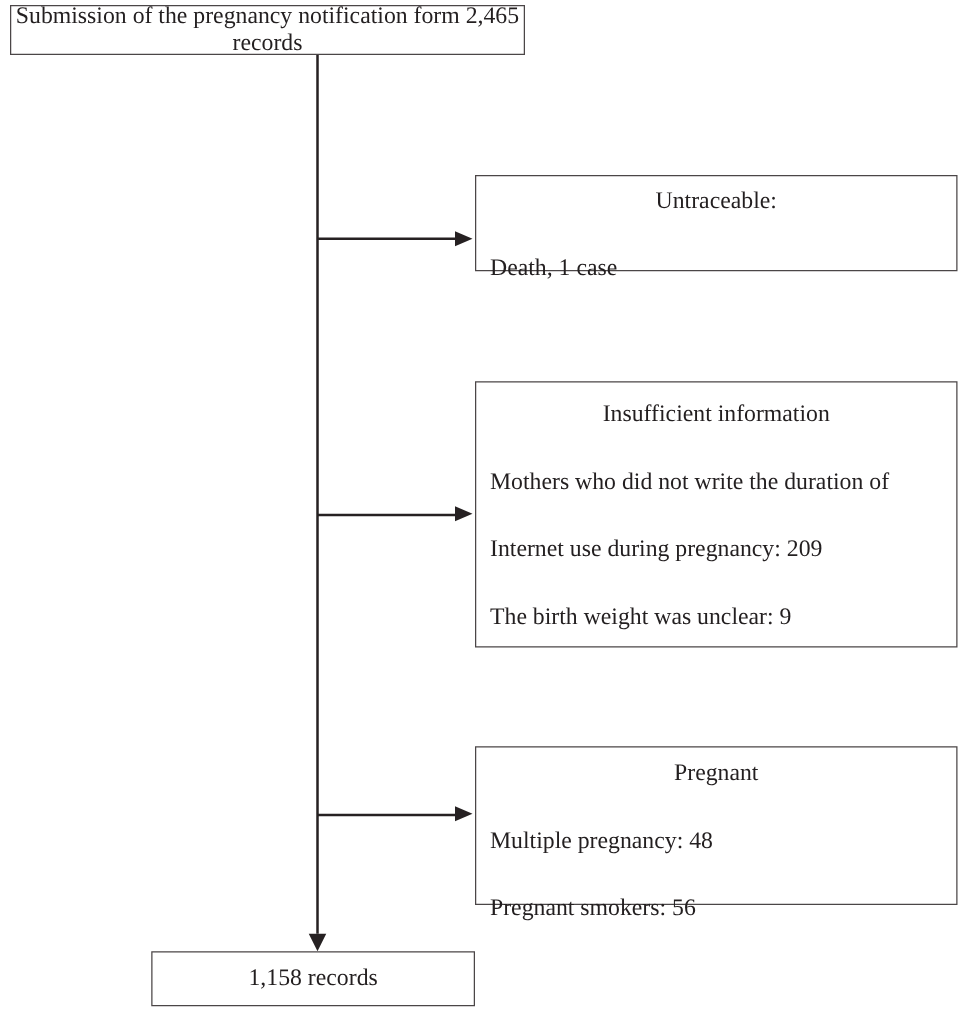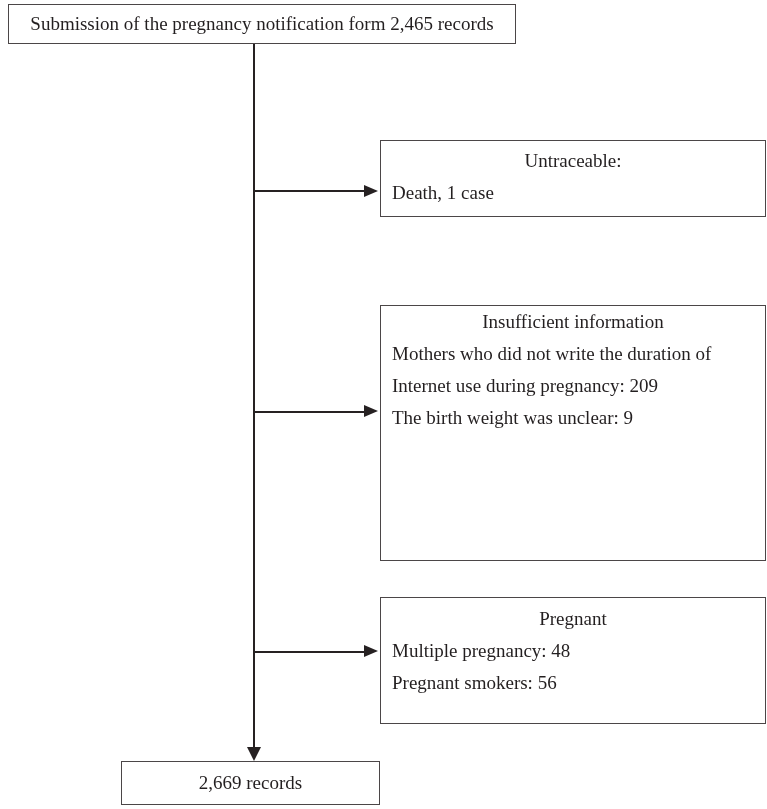--- a/index.html
+++ b/index.html
@@ -21,35 +21,36 @@
   .box{
     position:absolute;
     box-sizing:border-box;
     border:1.5px solid var(--box-border);
     background:var(--bg);
   }
   .center-box{
     display:flex;align-items:center;justify-content:center;
     text-align:center;
   }
-  .start{left:8px;top:4px;width:508px;height:40px;}
+  .start{left:8px;top:4px;width:412px;height:40px;}
   .end{left:121px;top:761px;width:259px;height:44px;}
   .branch{left:380px;width:386px;}
   .b1{top:140px;height:77px;padding-top:4px;}
-  .b2{top:305px;height:256px;}
+  .b2{top:305px;height:213px;padding-top:10px;}
   .b3{top:597px;height:127px;padding-top:5px;}
   .box-title{
     text-align:center;
     line-height:32px;
     white-space:nowrap;
   }
   .box-line{
     padding-left:11px;
     line-height:32px;
     white-space:nowrap;
+    margin-top:22px;
   }
   .vline{
     position:absolute;
     left:253px;top:44px;
     width:2px;height:703px;
     background:var(--arrow);
   }
   .hline{
     position:absolute;
     left:254px;width:111px;height:2px;
@@ -111,16 +112,16 @@
     <div class="box-line">The birth weight was unclear: 9</div>
   </div>
 
   <div class="box branch b3">
     <div class="box-title">Pregnant</div>
     <div class="box-line">Multiple pregnancy: 48</div>
     <div class="box-line">Pregnant smokers: 56</div>
   </div>
 
   <div class="box end center-box">
-    <span>2,669 records</span>
+    <span>1,158 records</span>
   </div>
 
 </div>
 
 </body></html>

